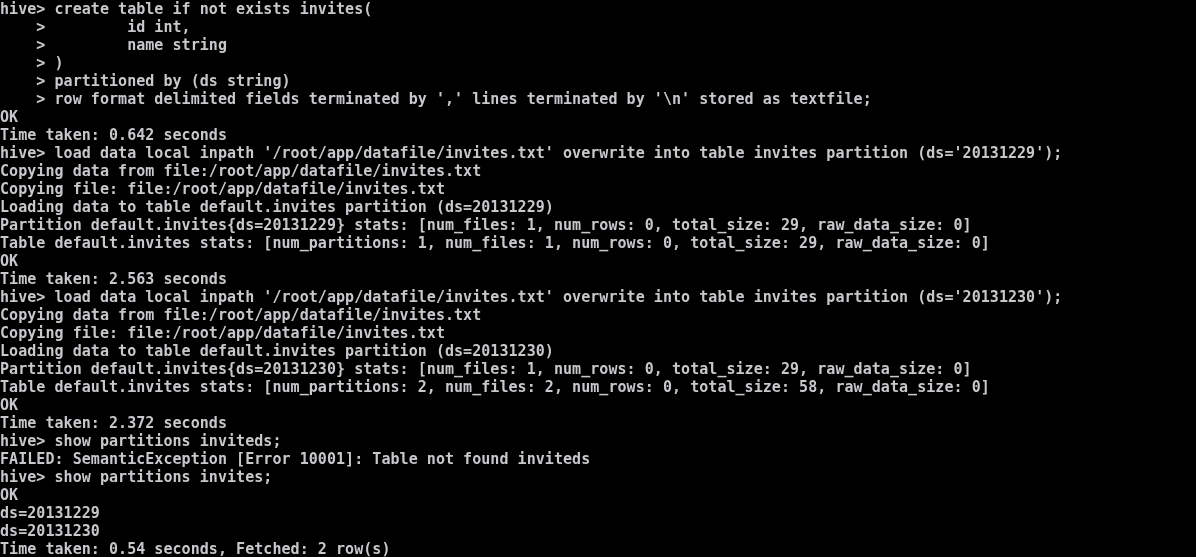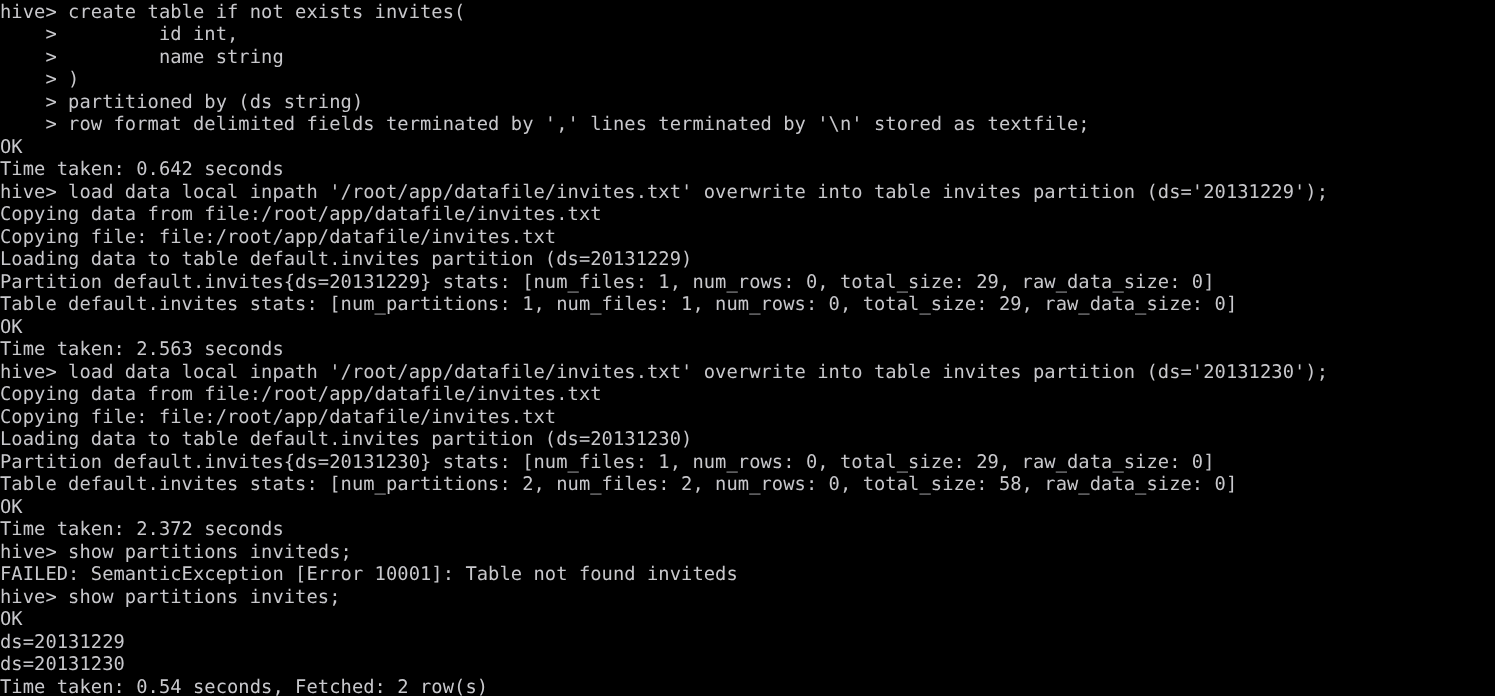--- a/index.html
+++ b/index.html
@@ -20,20 +20,21 @@
     color: #c8c8cc;
     font-family: "DejaVu Sans Mono", "Liberation Mono", monospace;
     font-size: 15px;
     line-height: 18px;
     letter-spacing: 0px;
     padding: 0;
     margin: 0;
     box-sizing: border-box;
     overflow: hidden;
     white-space: pre;
+    font-weight: bold;
   }
   .term-line {
     height: 18px;
     line-height: 18px;
     white-space: pre;
     font-family: "DejaVu Sans Mono", "Liberation Mono", monospace;
     font-size: 15px;
     color: #c8c8cc;
     margin: 0;
     padding: 0;

